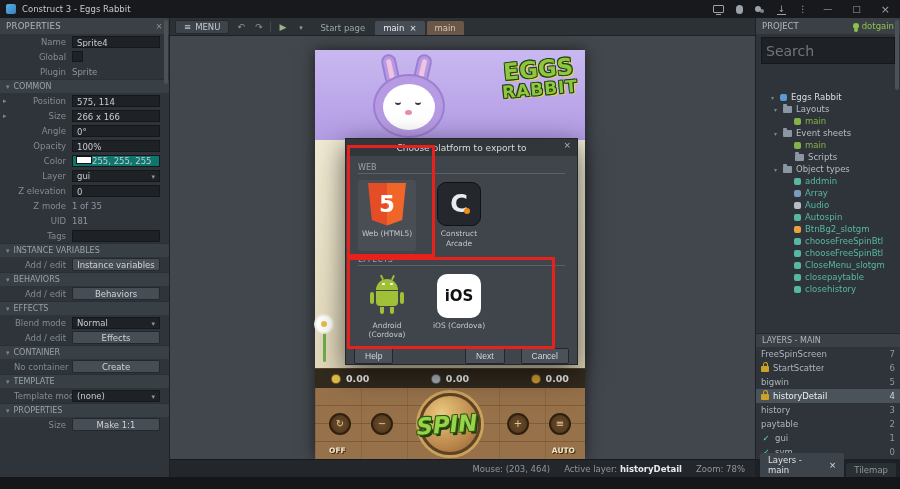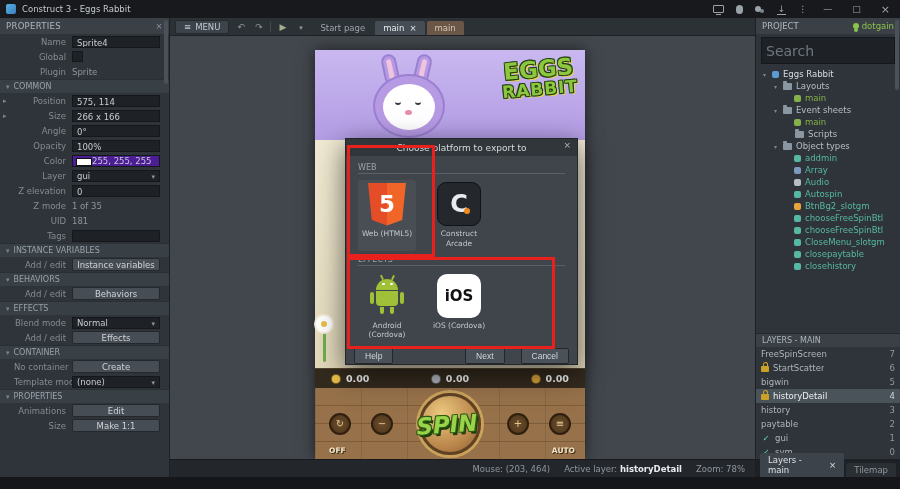--- a/index.html
+++ b/index.html
@@ -58,21 +58,21 @@
   .v-input,.v-text,.v-select,.v-color,.v-button,.v-checkbox{display:none}
   .v-input{flex:1;background:#1e2226;border:1px solid #15181b;color:#c6ccd2;padding:1px 4px;height:12px;font-size:8.5px;white-space:nowrap;overflow:hidden}
   .m-input .v-input{display:block}
   .v-text{color:#8f969e;font-size:8.5px}
   .m-text .v-text{display:block}
   .v-select{flex:1;background:#1e2226;border:1px solid #15181b;color:#c6ccd2;height:12px;align-items:center;padding:0 4px;font-size:8.5px}
   .m-select .v-select{display:flex}
   .v-select i{font-style:normal}
   .caret{margin-left:auto;color:#8f969e}
   .caret::before{content:"▾";font-size:7px}
-  .v-color{flex:1;background:#4c1d95;border:1px solid #15181b;height:12px;align-items:flex-end;gap:0;padding:0 3px}
+  .v-color{flex:1;background:#0f766e;border:1px solid #15181b;height:12px;align-items:flex-start;gap:0;padding:0 3px}
   .m-color .v-color{display:flex}
   .swatch{width:16px;height:8px;background:#ffffff;border:1px solid #0f1214;flex:none}
   .v-color u{text-decoration:none;color:#c6ccd2;font-size:8.5px;white-space:nowrap}
   .v-button{flex:1;background:#464d54;border:1px solid #24282c;border-radius:2px;color:#ced3d8;height:13px;align-items:center;justify-content:center;font-size:8.5px;white-space:nowrap;overflow:hidden}
   .m-button .v-button{display:flex}
   .v-checkbox{width:11px;height:11px;background:#1e2226;border:1px solid #15181b}
   .m-checkbox .v-checkbox{display:inline-block}
   .vscroll{position:absolute;right:1px;top:2px;width:4px;height:64px;background:#4a5158;border-radius:2px}
 
   
@@ -455,20 +455,26 @@
       <div class="prow m-row m-button">
 
         <span class="plabel">No container</span>
         <span class="pval">
 
           <span class="v-button">Create</span>
 
         </span>
       </div>
 
+      <div class="prow m-section">
+        <span class="sec-arrow"></span>
+
+        <span class="plabel">TEMPLATE</span>
+
+      </div>
 
       <div class="prow m-row m-select">
 
         <span class="plabel">Template mode</span>
         <span class="pval">
 
           <span class="v-select">
             <i>(none)</i>
             <b class="caret"></b>
           </span>
@@ -476,29 +482,20 @@
         </span>
       </div>
 
       <div class="prow m-section">
         <span class="sec-arrow"></span>
 
         <span class="plabel">PROPERTIES</span>
 
       </div>
 
-      <div class="prow m-row m-button">
-
-        <span class="plabel">Animations</span>
-        <span class="pval">
-
-          <span class="v-button">Edit</span>
-
-        </span>
-      </div>
 
       <div class="prow m-row m-button">
 
         <span class="plabel">Size</span>
         <span class="pval">
 
           <span class="v-button">Make 1:1</span>
 
         </span>
       </div>
@@ -631,21 +628,21 @@
     <span class="user">
       <span class="user-ic"></span>
       <span>dotgain</span>
     </span>
   </div>
   <div class="rp-search">
     <input type="text" placeholder="Search" style="">
   </div>
   <div class="tree">
 
-      <div class="trow m-dot" style="--c: #d9dde1; --ic: #5b9bd5; padding-left: 5px;">
+      <div class="trow m-dot" style="--c: #d9dde1; --ic: #5b9bd5; padding-left: 13px; margin-top: 23px;">
         <span class="tarrow">▾</span>
 
         <span class="ticon-dot"></span>
         <span class="tlabel">Eggs Rabbit</span>
       </div>
 
       <div class="trow m-folder" style="--c: #b6bdc4; padding-left: 16px;">
         <span class="tarrow">▾</span>
         <span class="ticon-folder"></span>
 

